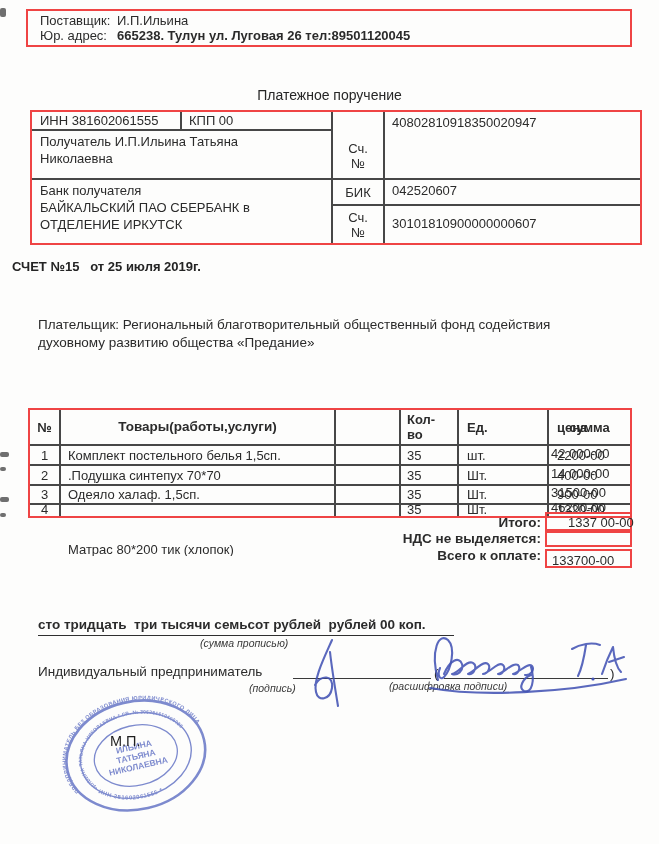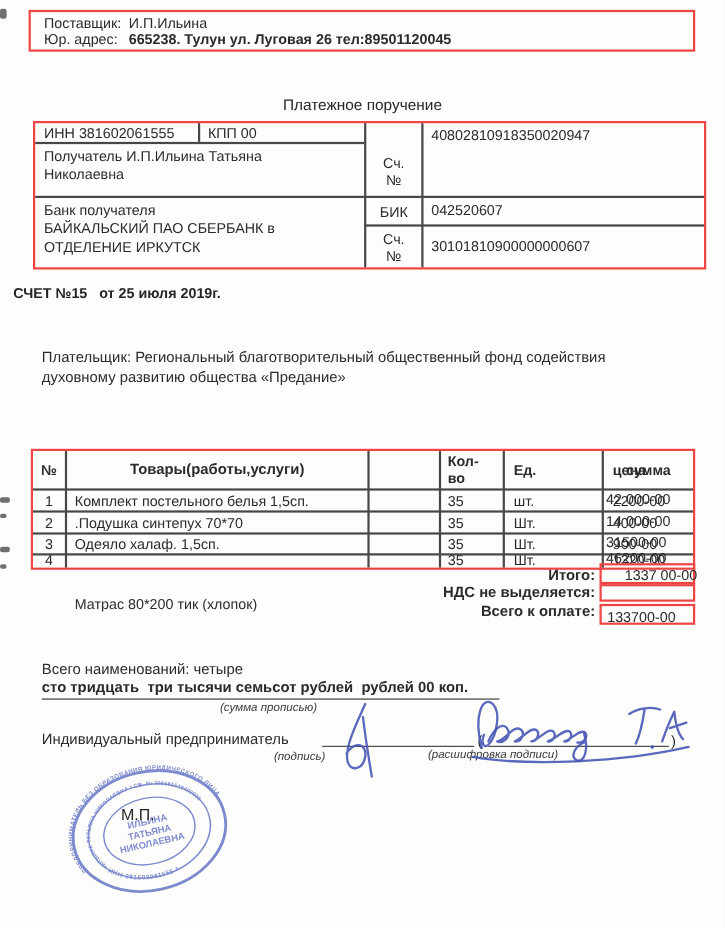--- a/index.html
+++ b/index.html
@@ -143,21 +143,20 @@
   <div class="abs b2" style="left:545px;top:512px;width:83px;height:15px;">
     <div class="cell t13" style="left:7px;top:1px;width:78px;margin-left:14px;">1337 00-00</div>
   </div>
   <div class="abs b2" style="left:545px;top:531px;width:83px;height:12px;">
     <div class="cell t13" style="left:5px;top:0;width:78px;"></div>
   </div>
   <div class="abs b2" style="left:545px;top:549px;width:83px;height:15px;">
     <div class="cell t13" style="left:5px;top:2px;width:78px;">133700-00</div>
   </div>
 
-  <div class="abs t135" style="left:38px;top:601px;">Всего наименований: четыре</div>
   <div class="abs t135 bold pre" style="left:38px;top:617px;min-width:416px;border-bottom:1.6px solid #2f2f2f;padding-bottom:2px;display:inline-block;">сто тридцать  три тысячи семьсот рублей  рублей 00 коп.</div>
   <div class="abs cap" style="left:200px;top:637px;">(сумма прописью)</div>
 
   <div class="abs t135" style="left:38px;top:664px;">Индивидуальный предприниматель</div>
   <div class="abs" style="left:293px;top:664px;width:138px;height:14px;border-bottom:1.6px solid #3a3a3a;"></div>
   <div class="abs t135" style="left:434px;top:666px;">(</div>
   <div class="abs" style="left:444px;top:664px;width:164px;height:14px;border-bottom:1.6px solid #3a3a3a;"></div>
   <div class="abs t135" style="left:610px;top:666px;">)</div>
   <div class="abs cap" style="left:249px;top:682px;">(подпись)</div>
   <div class="abs cap" style="left:389px;top:680px;">(расшифровка подписи)</div>

